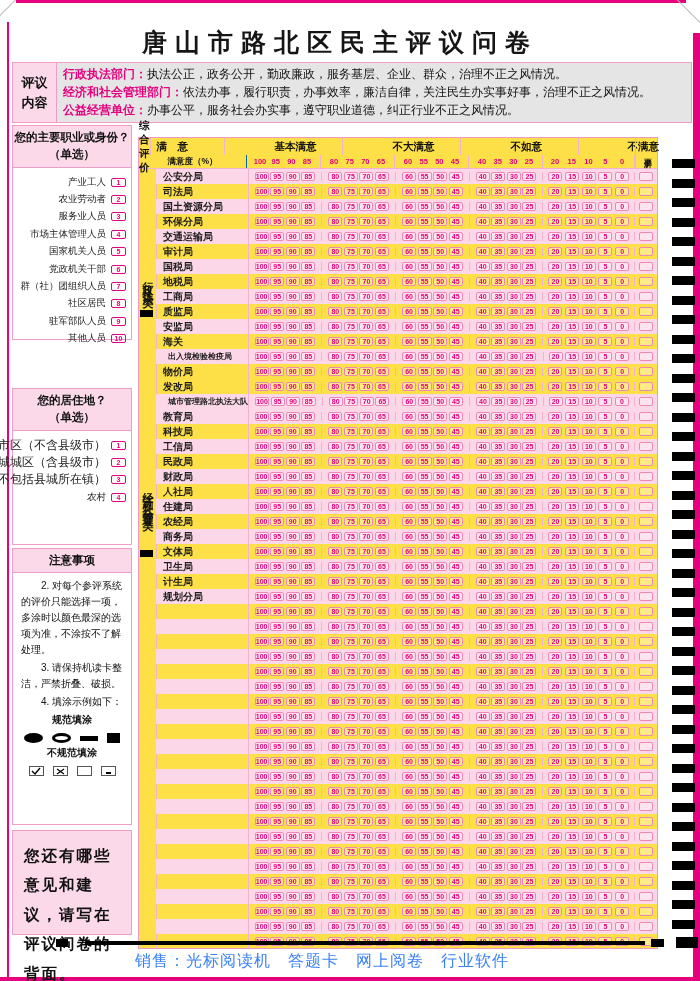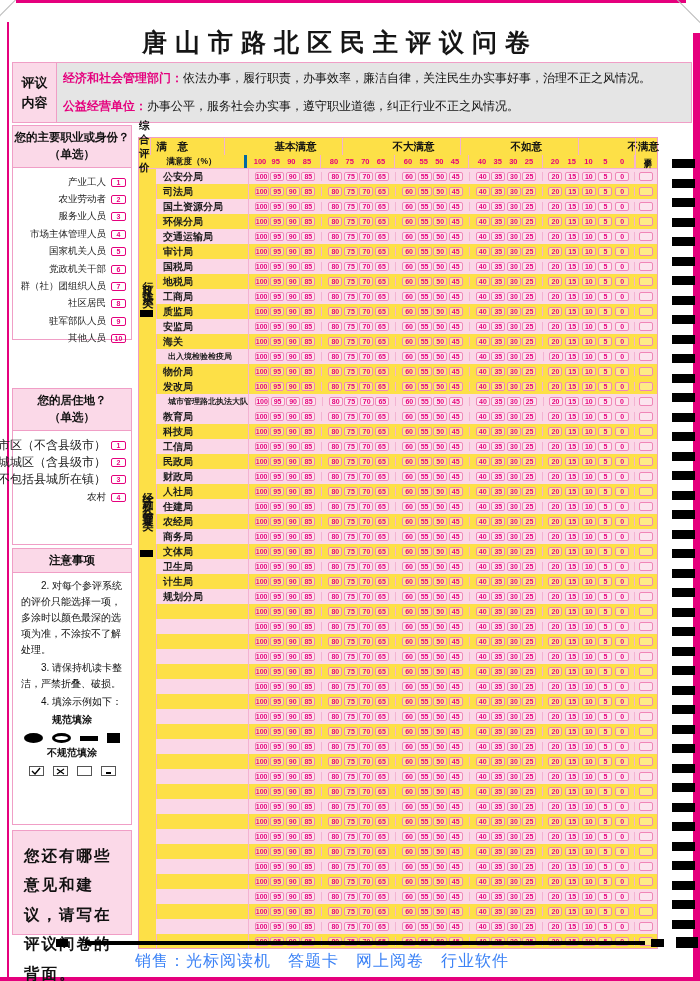--- a/index.html
+++ b/index.html
@@ -55,21 +55,21 @@
   
   #eval-table{position:absolute;left:138px;top:125px;width:520px;height:812px;border:1px solid #ef9cc5;
               box-sizing:border-box;background:#fde047;margin-top:12px;}
   #table-header{position:relative;border-bottom:1px solid #f3b2d2;height:31px;box-sizing:border-box;padding-right:22px;}
   .thr{display:flex;height:17px;}
   .thr2{display:flex;height:13px;}
   .th-col1{width:110px;display:flex;align-items:center;justify-content:center;font-size:10.5px;font-weight:bold;
            border-right:1px solid #f3b2d2;box-sizing:border-box;}
   .th{display:flex;align-items:center;justify-content:center;font-size:10.5px;font-weight:bold;}
   .sub-col1{width:110px;display:flex;align-items:center;justify-content:center;font-size:8.5px;font-weight:bold;
-            border-right:3px solid #0369a1;box-sizing:border-box;}
+            border-right:1px solid #0369a1;box-sizing:border-box;}
   .gcell{width:74px;display:flex;align-items:center;justify-content:space-between;padding:0 6px;
          border-right:1px solid #f3b2d2;box-sizing:border-box;}
   .gcell.g5{width:92px;padding:0 5px;}
   .num{width:14px;text-align:center;font-size:7.5px;font-weight:bold;color:#e5007d;}
   .th-unknown{position:absolute;right:0;top:0;width:22px;height:30px;border-left:1px solid #f3b2d2;
               display:flex;align-items:center;justify-content:center;writing-mode:vertical-rl;
               font-size:8px;font-weight:bold;letter-spacing:1px;box-sizing:border-box;}
   #table-rows{position:absolute;left:0;right:0;top:31px;}
   .trow{height:15px;display:flex;align-items:center;padding-left:17px;box-sizing:border-box;}
   .trow.hl{background:linear-gradient(to right,transparent 17px,#fbd7e7 17px);}
@@ -103,20 +103,21 @@
   <div class="b-bottom"></div>
   <div class="cut-tl"></div>
   <div class="cut-tr"></div>
 
   <div class="title">唐山市路北区民主评议问卷</div>
 
   <div class="eval-box">
     <div class="eval-label">评议
 内容</div>
     <div class="eval-lines" id="eval-lines">
+        <div class="eval-line"><span class="eval-head">行政执法部门：</span><span class="eval-text">执法公正，政务公开，勤政廉政，服务基层、企业、群众，治理不正之风情况。</span></div>
         <div class="eval-line"><span class="eval-head">经济和社会管理部门：</span><span class="eval-text">依法办事，履行职责，办事效率，廉洁自律，关注民生办实事好事，治理不正之风情况。</span></div>
         <div class="eval-line"><span class="eval-head">公益经营单位：</span><span class="eval-text">办事公平，服务社会办实事，遵守职业道德，纠正行业不正之风情况。</span></div>
       </div>
   </div>
 
   <div class="panel" id="occupation-panel">
     <div class="panel-header">
       <div>您的主要职业或身份？</div>
       <div>（单选）</div>
     </div>

